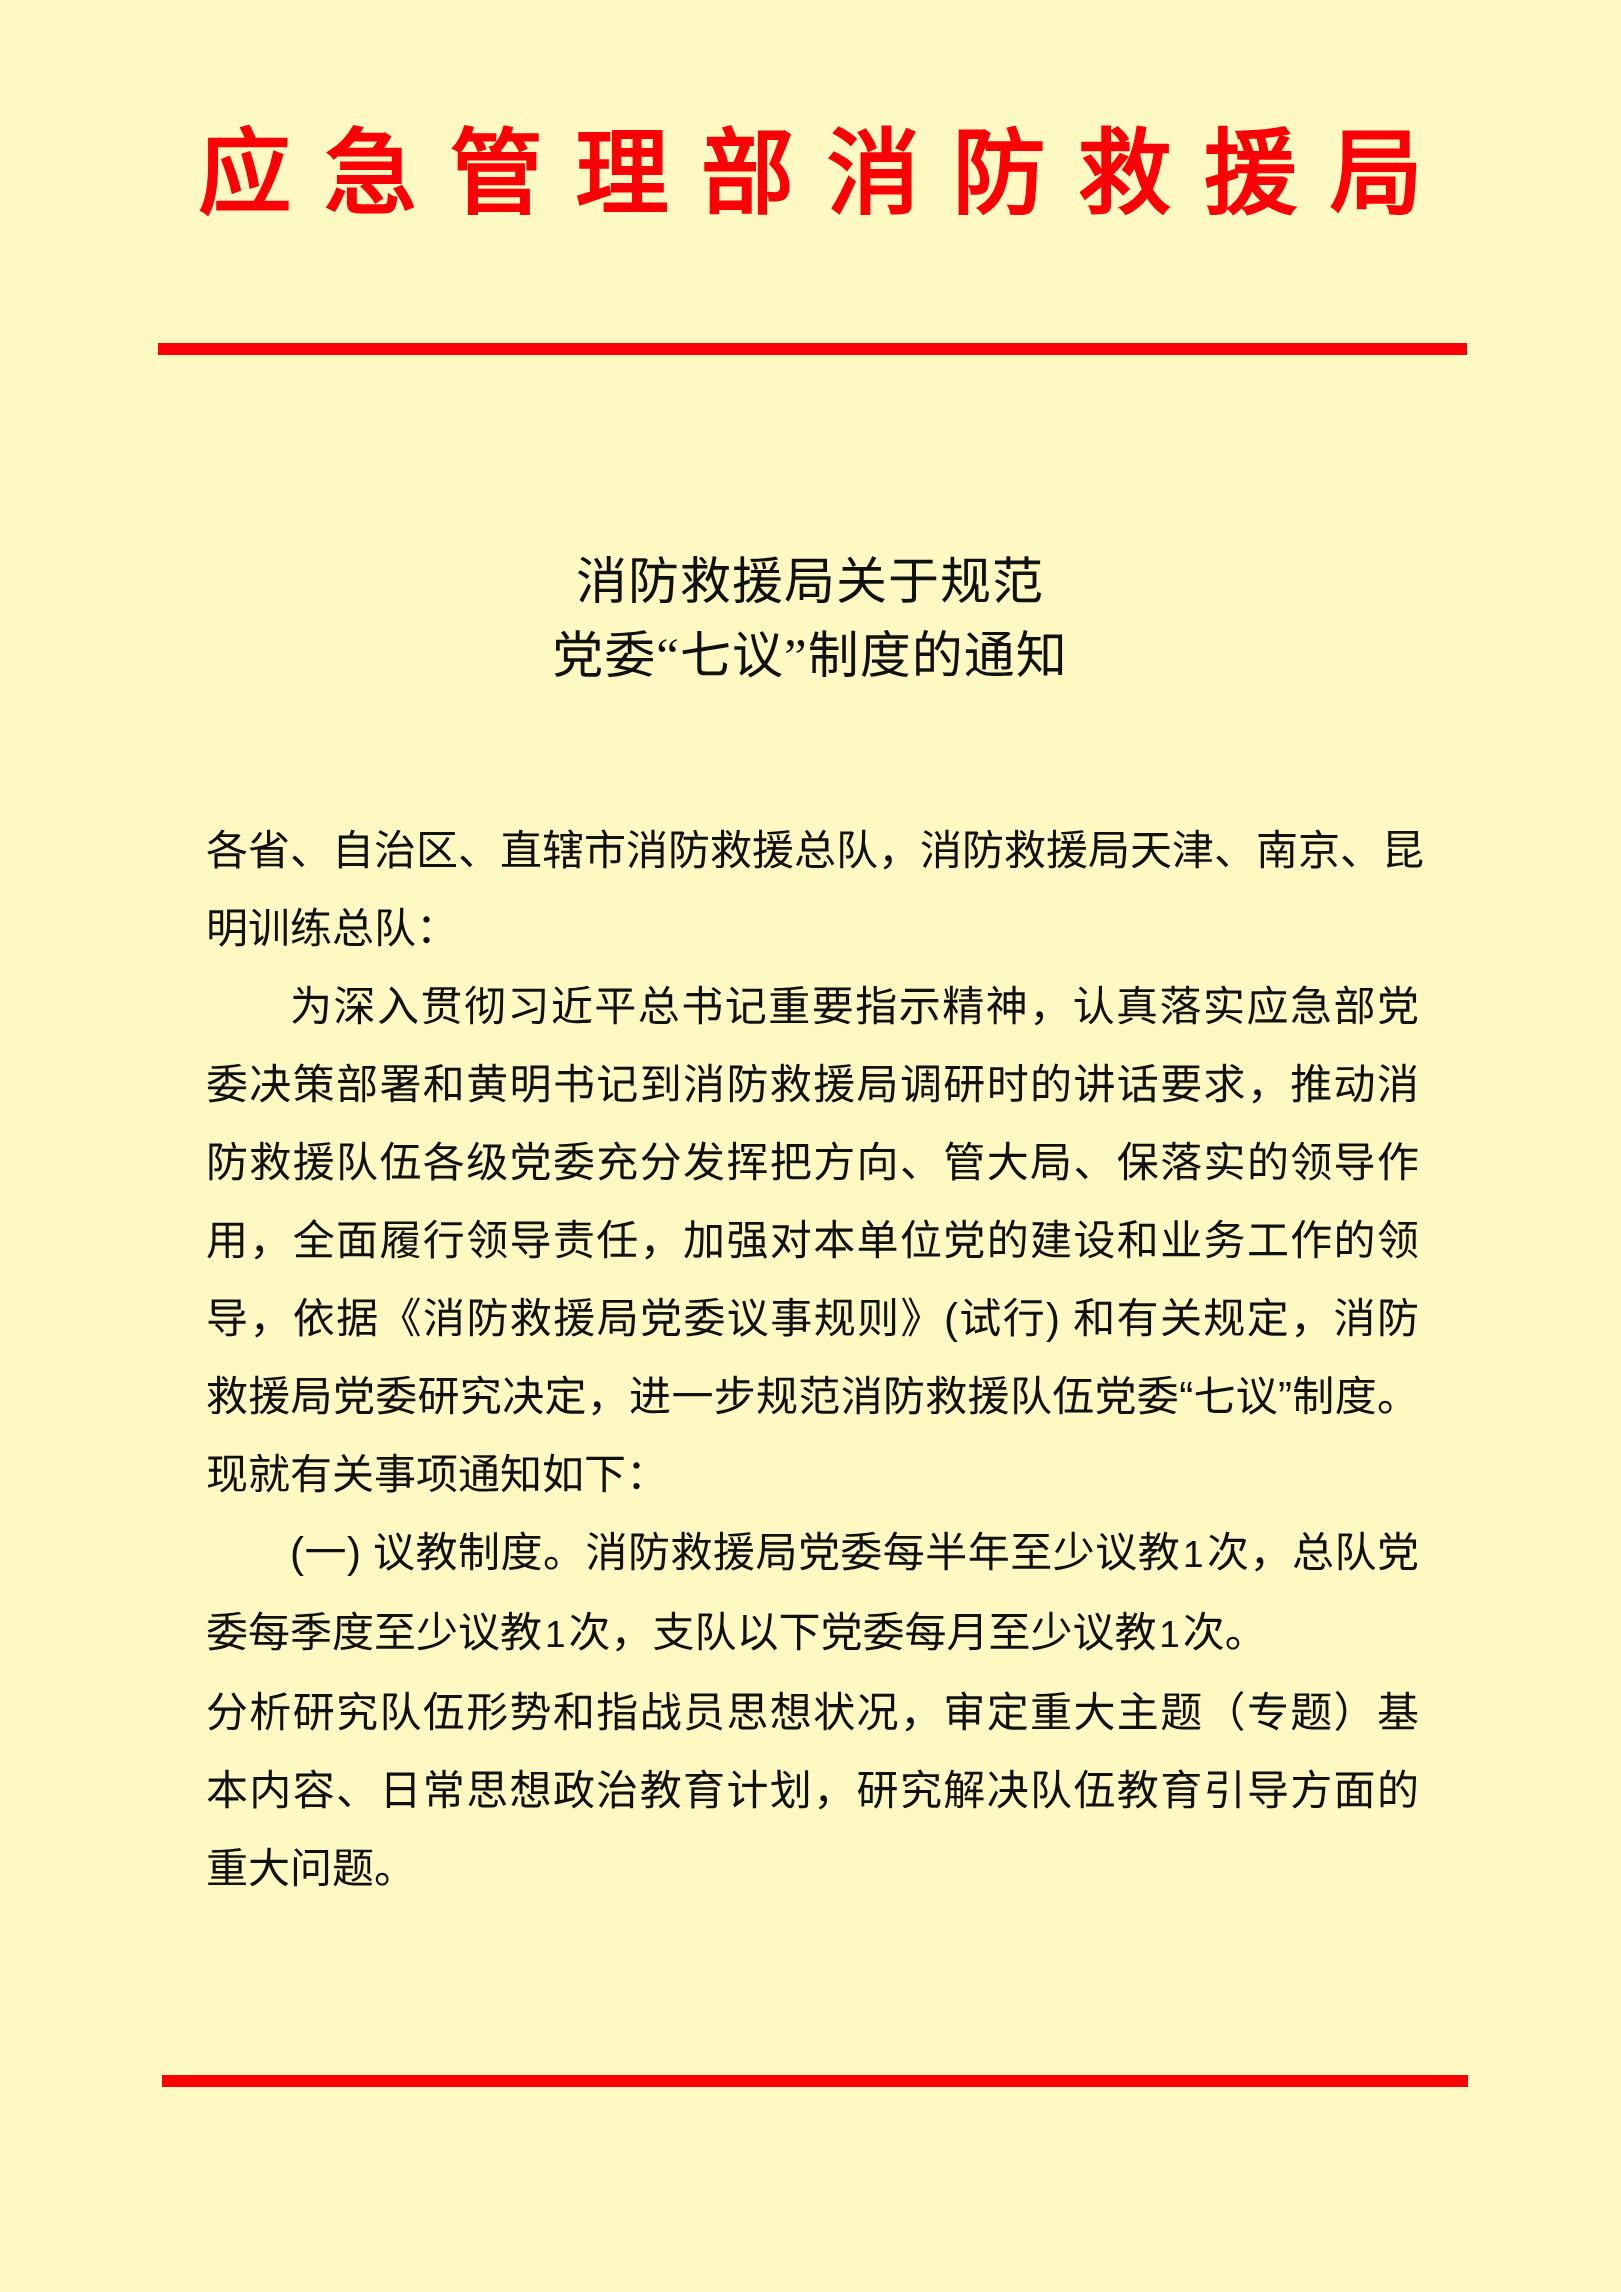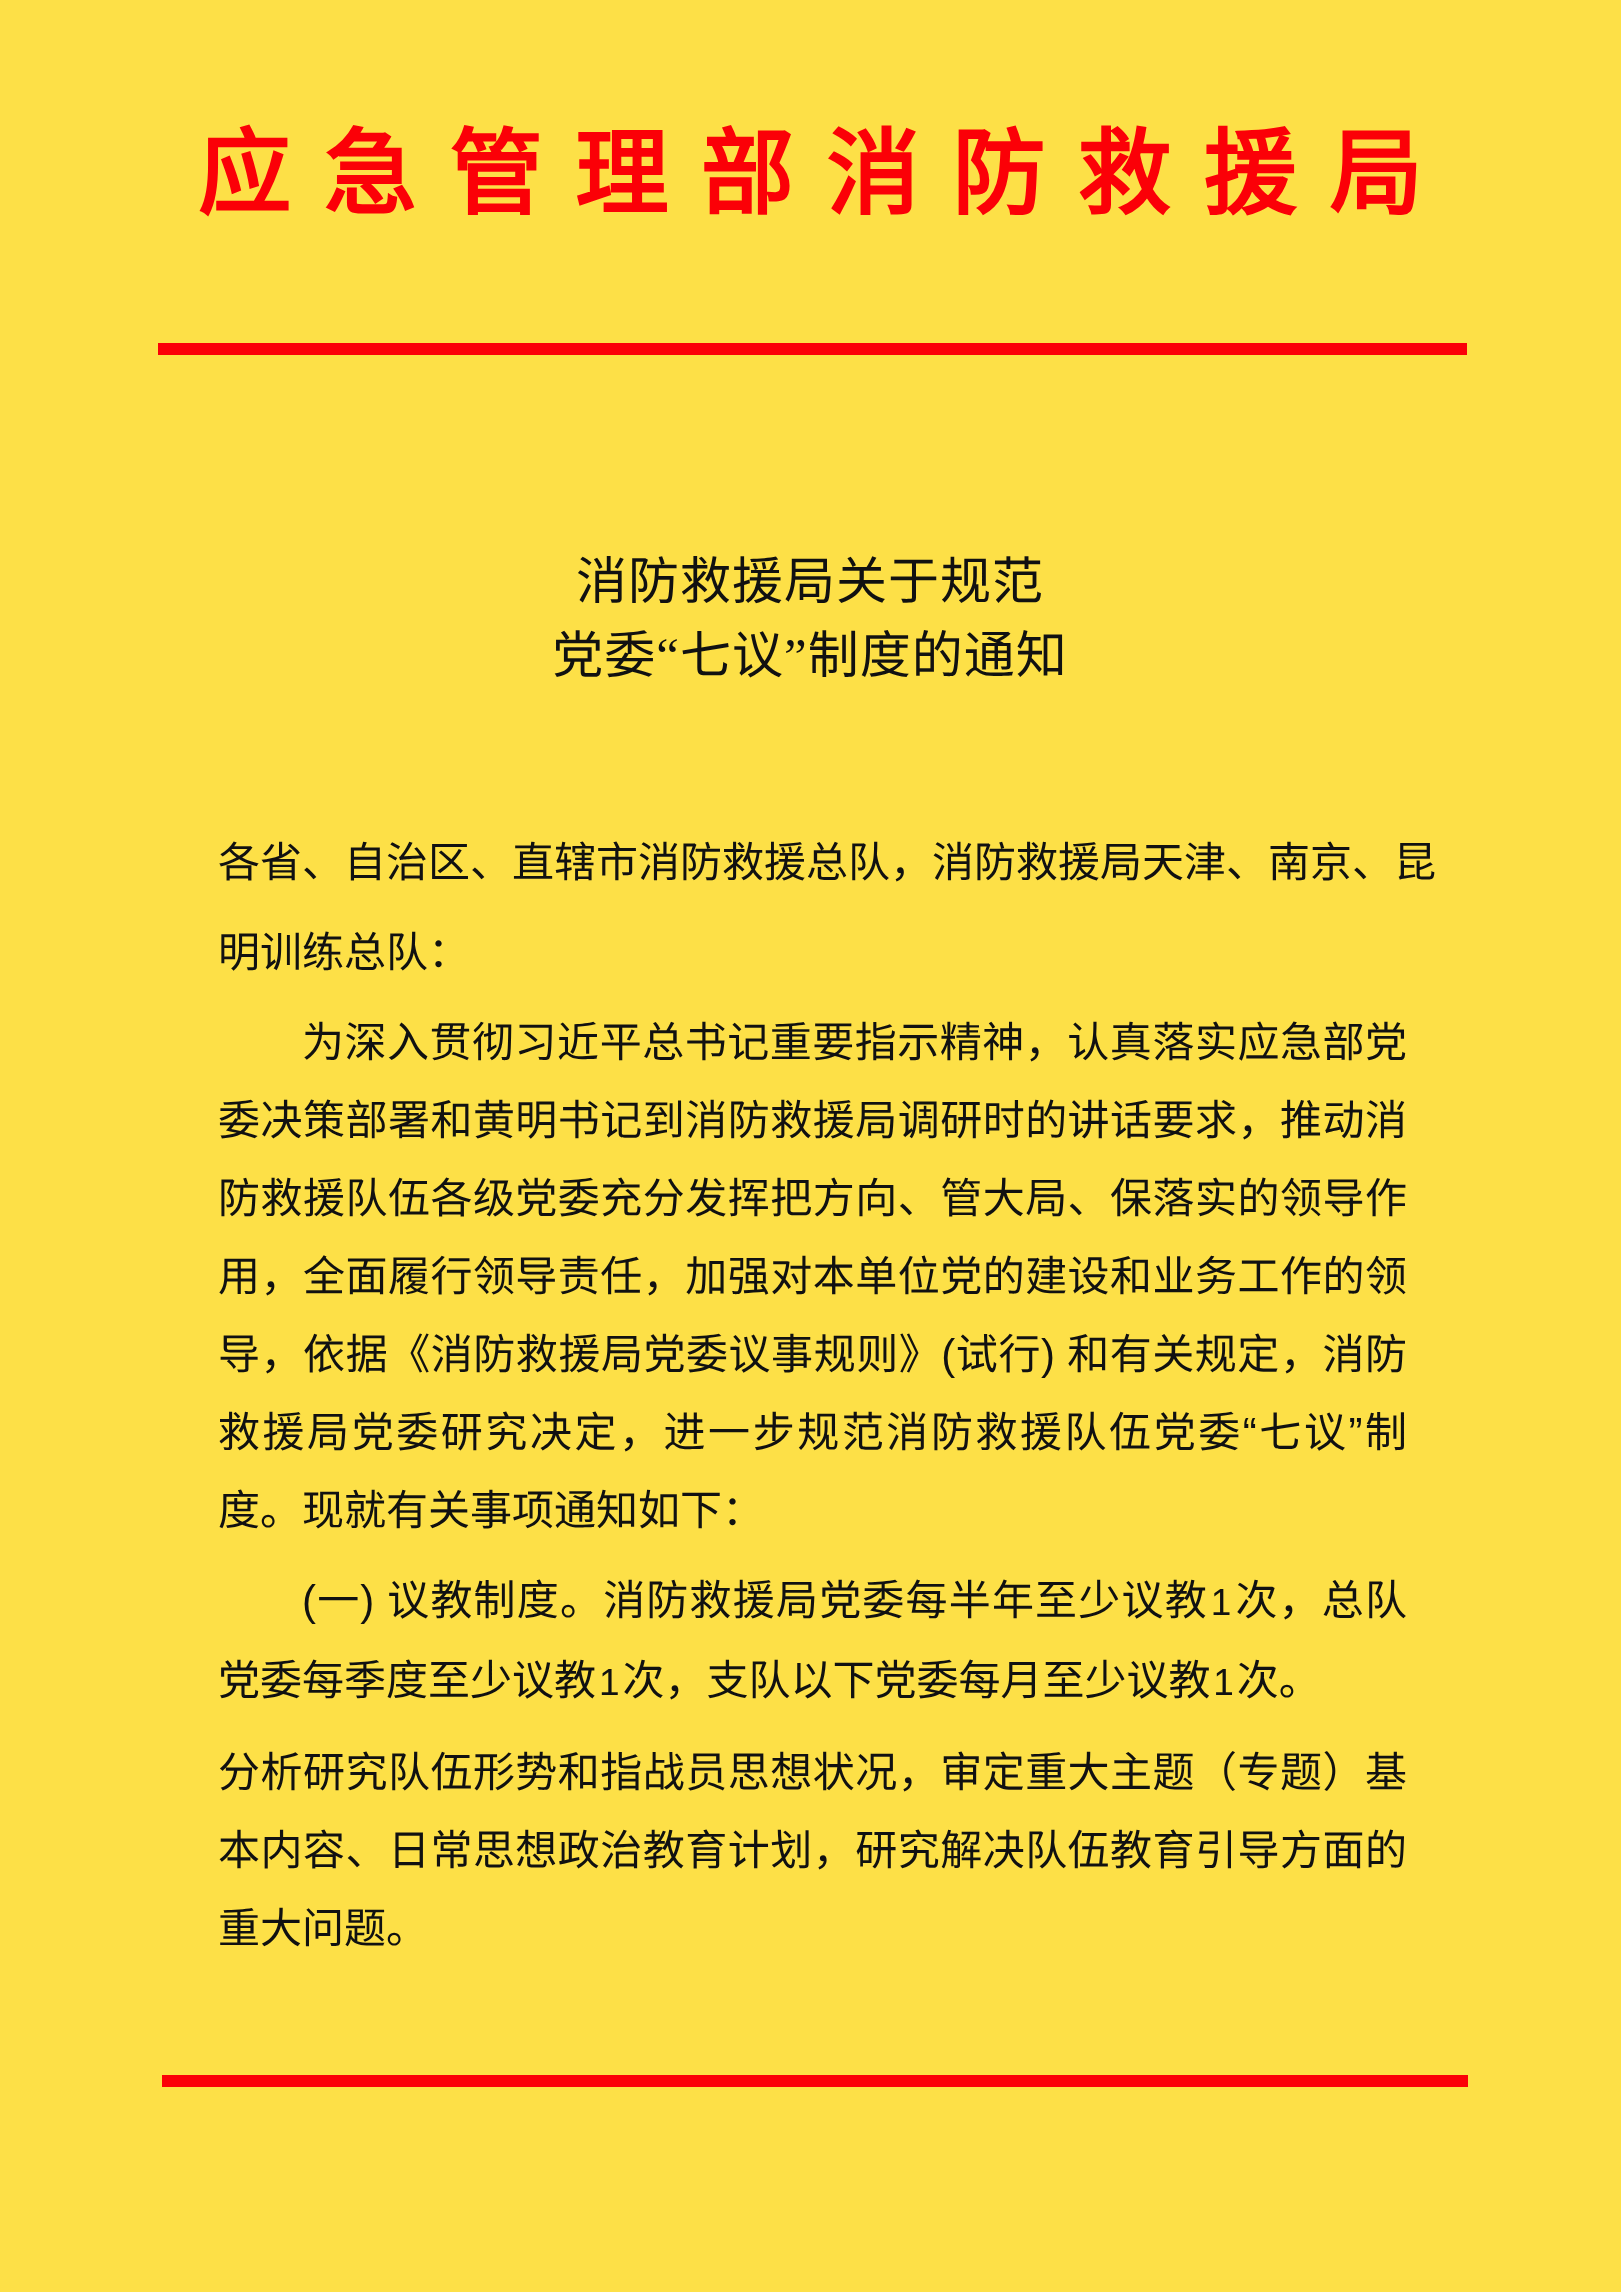--- a/index.html
+++ b/index.html
@@ -14,21 +14,21 @@
     position: relative;
     overflow: hidden;
     font-family: "Liberation Sans", "DejaVu Sans", sans-serif;
     color: #000000;
     -webkit-font-smoothing: antialiased;
   }
 
   .page {
     position: absolute;
     inset: 0;
-    background: #fde047;
+    background: #fef9c3;
   }
 
   
   .letterhead {
     position: absolute;
     left: 0;
     top: 123px;
     width: 1621px;
     text-align: center;
   }
@@ -84,21 +84,21 @@
     position: absolute;
     left: 206px;
     top: 812px;
     width: 1213px;
     font-size: 42px;
     line-height: 78px;
     color: #111111;
     letter-spacing: 0px;
   }
   .body-text p {
-    margin: 12px;
+    margin: 0;
     padding: 0;
     text-align: justify;
     text-justify: inter-ideograph;
     white-space: nowrap;
   }
   .body-text p.wrap { white-space: normal; }
   .indent-2 { text-indent: 2em; }
 
   
   .num { font-size: 37px; padding: 0 2.9px; }

